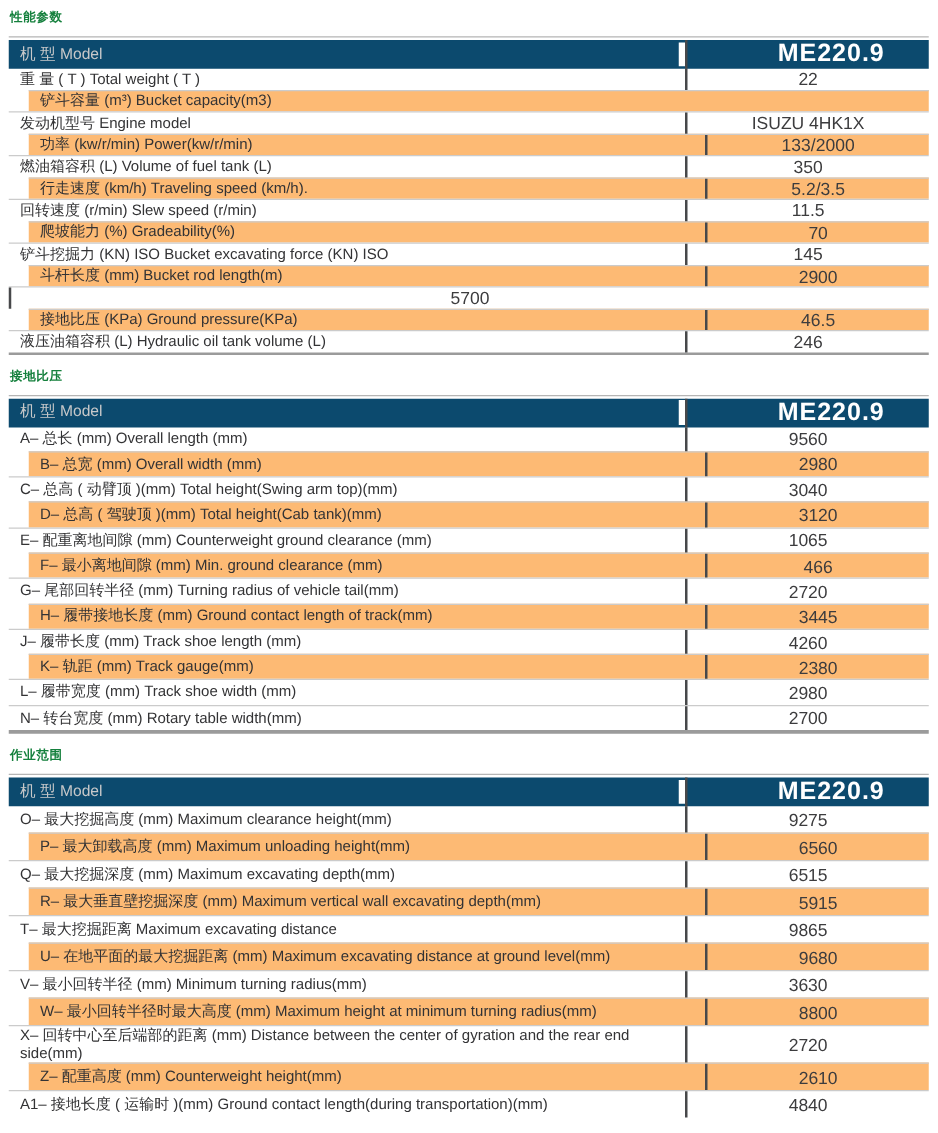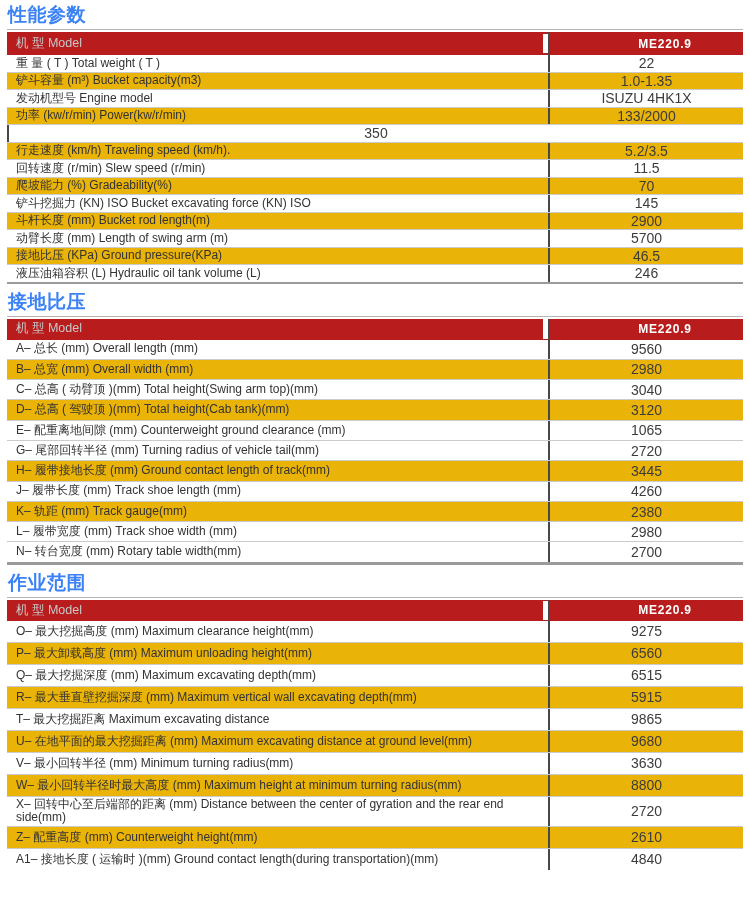--- a/index.html
+++ b/index.html
@@ -5,52 +5,52 @@
   html,body{margin:0;padding:0;}
   body{
     width:750px;height:906px;overflow:hidden;background:#ffffff;
     font-family:"Liberation Sans","DejaVu Sans",sans-serif;
     -webkit-font-smoothing:antialiased;
   }
   .page{padding:6px 7px 0 7px;}
   .section{margin:0;}
   .section + .section{margin-top:9px;}
   .section-title{
-    font-size:19px;font-weight:bold;color:#3b82f6;
+    font-size:10px;font-weight:bold;color:#15803d;
     margin:0 0 5px 1px;line-height:18px;letter-spacing:0.5px;
   }
   .tbl{width:736px;}
   .top-rule{height:1px;background:#b5b5b5;margin-bottom:2px;}
   .bottom-bar{background:#9b9b9b;}
   .s0 .bottom-bar{height:2px;}
   .s1 .bottom-bar,.s2 .bottom-bar{height:3px;}
   .row{display:flex;align-items:center;}
   .row + .row{border-top:1px solid #cbcbcb;}
   .row.head + .row{border-top:none;}
-  .row.head{background:#b91c1c;border-top:none;}
+  .row.head{background:#0c4a6e;border-top:none;}
   .cell{box-sizing:border-box;}
   .cell.label{
     flex:0 0 541px;padding:1px 10px 1px 9px;
     font-size:12px;line-height:13.5px;color:#333335;
   }
   .cell.value{
     flex:1 1 auto;align-self:stretch;
     display:flex;align-items:center;justify-content:center;
     border-left:2px solid #47484a;
     font-size:14px;color:#3c3c3e;text-align:center;
   }
   .row.head .cell.label{
     color:#c7c8c9;font-size:12.5px;
     border-right:5px solid #ffffff;
     padding-top:3px;padding-bottom:3px;
   }
   .row.head .cell.value{
-    color:#ffffff;font-weight:bold;font-size:12px;letter-spacing:0.8px;padding-left:37px;
-  }
-  .row.alt{background:#eab308;}
+    color:#ffffff;font-weight:bold;font-size:20px;letter-spacing:0.8px;padding-left:37px;
+  }
+  .row.alt{background:#fdba74;margin-left:16px;}
   
   .s0 .row{min-height:16.5px;}
   .s0 .row.head{min-height:23px;}
   .s1 .row{min-height:19.3px;}
   .s1 .row.head{min-height:21px;}
   .s2 .row{min-height:21px;}
   .s2 .row.head{min-height:21px;}
 </style>
 </head>
 <body>
@@ -64,31 +64,31 @@
         <div class="row head">
           <div class="cell label">机 型 Model</div>
           <div class="cell value">ME220.9</div>
         </div>
         <div class="row">
           <div class="cell label">重 量 ( T )  Total weight ( T )</div>
           <div class="cell value">22</div>
         </div>
         <div class="row alt">
           <div class="cell label">铲斗容量 (m³)  Bucket capacity(m3)</div>
-          <div class="cell value">1.0-1.35</div>
         </div>
         <div class="row">
           <div class="cell label">发动机型号  Engine model</div>
           <div class="cell value">ISUZU  4HK1X</div>
         </div>
         <div class="row alt">
           <div class="cell label">功率 (kw/r/min)  Power(kw/r/min)</div>
           <div class="cell value">133/2000</div>
         </div>
         <div class="row">
+          <div class="cell label">燃油箱容积 (L)  Volume of fuel tank (L)</div>
           <div class="cell value">350</div>
         </div>
         <div class="row alt">
           <div class="cell label">行走速度 (km/h)  Traveling speed (km/h).</div>
           <div class="cell value">5.2/3.5</div>
         </div>
         <div class="row">
           <div class="cell label">回转速度 (r/min)  Slew speed  (r/min)</div>
           <div class="cell value">11.5</div>
         </div>
@@ -98,21 +98,20 @@
         </div>
         <div class="row">
           <div class="cell label">铲斗挖掘力 (KN)  ISO  Bucket excavating force (KN)  ISO</div>
           <div class="cell value">145</div>
         </div>
         <div class="row alt">
           <div class="cell label">斗杆长度 (mm)  Bucket rod length(m)</div>
           <div class="cell value">2900</div>
         </div>
         <div class="row">
-          <div class="cell label">动臂长度 (mm)  Length of swing arm (m)</div>
           <div class="cell value">5700</div>
         </div>
         <div class="row alt">
           <div class="cell label">接地比压 (KPa)  Ground pressure(KPa)</div>
           <div class="cell value">46.5</div>
         </div>
         <div class="row">
           <div class="cell label">液压油箱容积 (L)  Hydraulic oil tank volume (L)</div>
           <div class="cell value">246</div>
         </div>
@@ -141,20 +140,24 @@
           <div class="cell value">3040</div>
         </div>
         <div class="row alt">
           <div class="cell label">D– 总高 ( 驾驶顶 )(mm)  Total height(Cab tank)(mm)</div>
           <div class="cell value">3120</div>
         </div>
         <div class="row">
           <div class="cell label">E– 配重离地间隙 (mm)  Counterweight ground clearance (mm)</div>
           <div class="cell value">1065</div>
         </div>
+        <div class="row alt">
+          <div class="cell label">F– 最小离地间隙 (mm)   Min. ground clearance (mm)</div>
+          <div class="cell value">466</div>
+        </div>
         <div class="row">
           <div class="cell label">G– 尾部回转半径 (mm)  Turning radius of vehicle tail(mm)</div>
           <div class="cell value">2720</div>
         </div>
         <div class="row alt">
           <div class="cell label">H– 履带接地长度 (mm)  Ground contact length of track(mm)</div>
           <div class="cell value">3445</div>
         </div>
         <div class="row">
           <div class="cell label">J– 履带长度 (mm)  Track shoe length (mm)</div>

